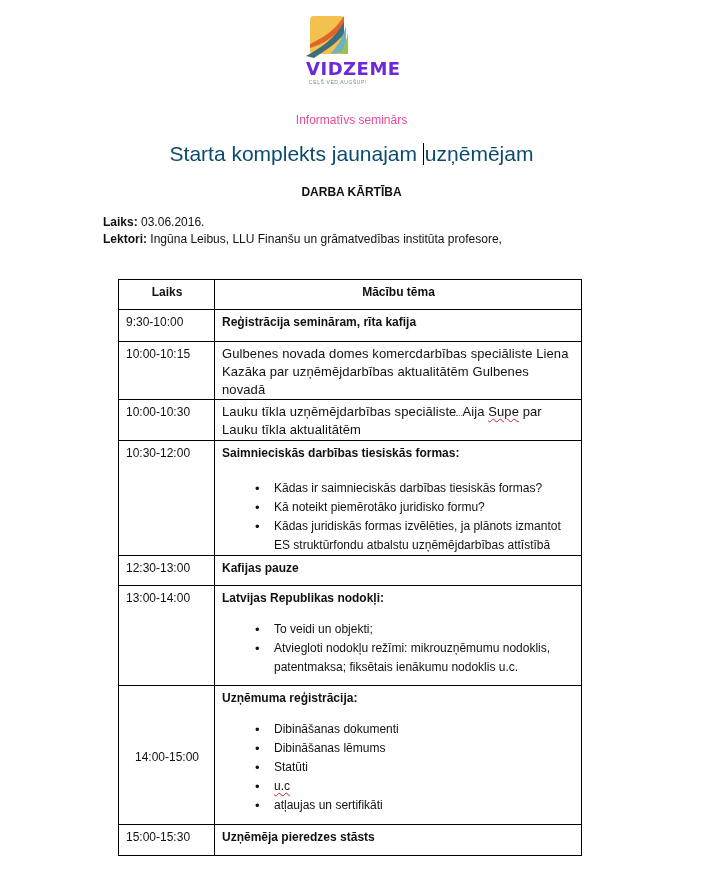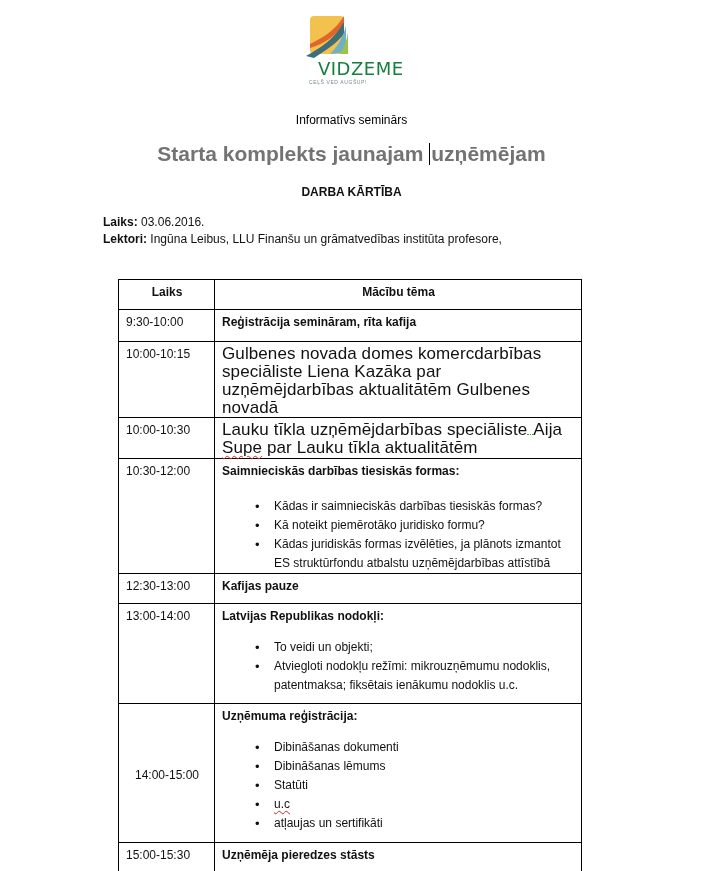--- a/index.html
+++ b/index.html
@@ -18,54 +18,54 @@
   .logo {
     position: absolute;
     left: 300px;
     top: 14px;
     width: 100px;
     height: 70px;
   }
   .logo svg { position: absolute; left: 4px; top: 0; }
   .logo-word {
     position: absolute;
-    left: 18px;
+    left: 6px;
     top: 44px;
     font-family: "DejaVu Sans", sans-serif;
-    font-weight: normal;
+    font-weight: bold;
     font-size: 18px;
-    color: #15803d;
+    color: #6d28d9;
     letter-spacing: 0.5px;
   }
   .logo-slogan {
     position: absolute;
     left: 9px;
     top: 65px;
     font-size: 5px;
     color: #7a8a90;
     letter-spacing: 0.6px;
   }
   .subtitle {
     position: absolute;
     left: 0;
     width: 703px;
     top: 113px;
     text-align: center;
     font-size: 12px;
-    color: #000000;
+    color: #ec4899;
   }
   .title {
     position: absolute;
     left: 0;
     width: 703px;
     top: 142px;
     text-align: center;
     font-size: 21px;
-    font-weight: bold;
-    color: #737373;
+    font-weight: normal;
+    color: #0c4a6e;
   }
   .cursor {
     display: inline-block;
     width: 1px;
     height: 22px;
     background: #000;
     vertical-align: -4px;
     margin-right: 1px;
   }
   .agenda-heading {
@@ -95,21 +95,21 @@
   }
   table.agenda td {
     border: 1.5px solid #000;
     vertical-align: top;
     padding: 3px 6px 0 7px;
     line-height: 18px;
   }
   td.col-time { width: 82px; }
   td.col-topic { }
   .bold { font-weight: bold; }
-  .big { font-size: 17px; line-height: 19px; letter-spacing: 0.1px; }
+  .big { font-size: 13px; line-height: 19px; letter-spacing: 0.1px; }
   ul.bullets {
     margin: 0;
     padding: 0;
     list-style: none;
   }
   ul.bullets li {
     position: relative;
     padding-left: 52px;
     line-height: 19px;
     margin-left: 0;

